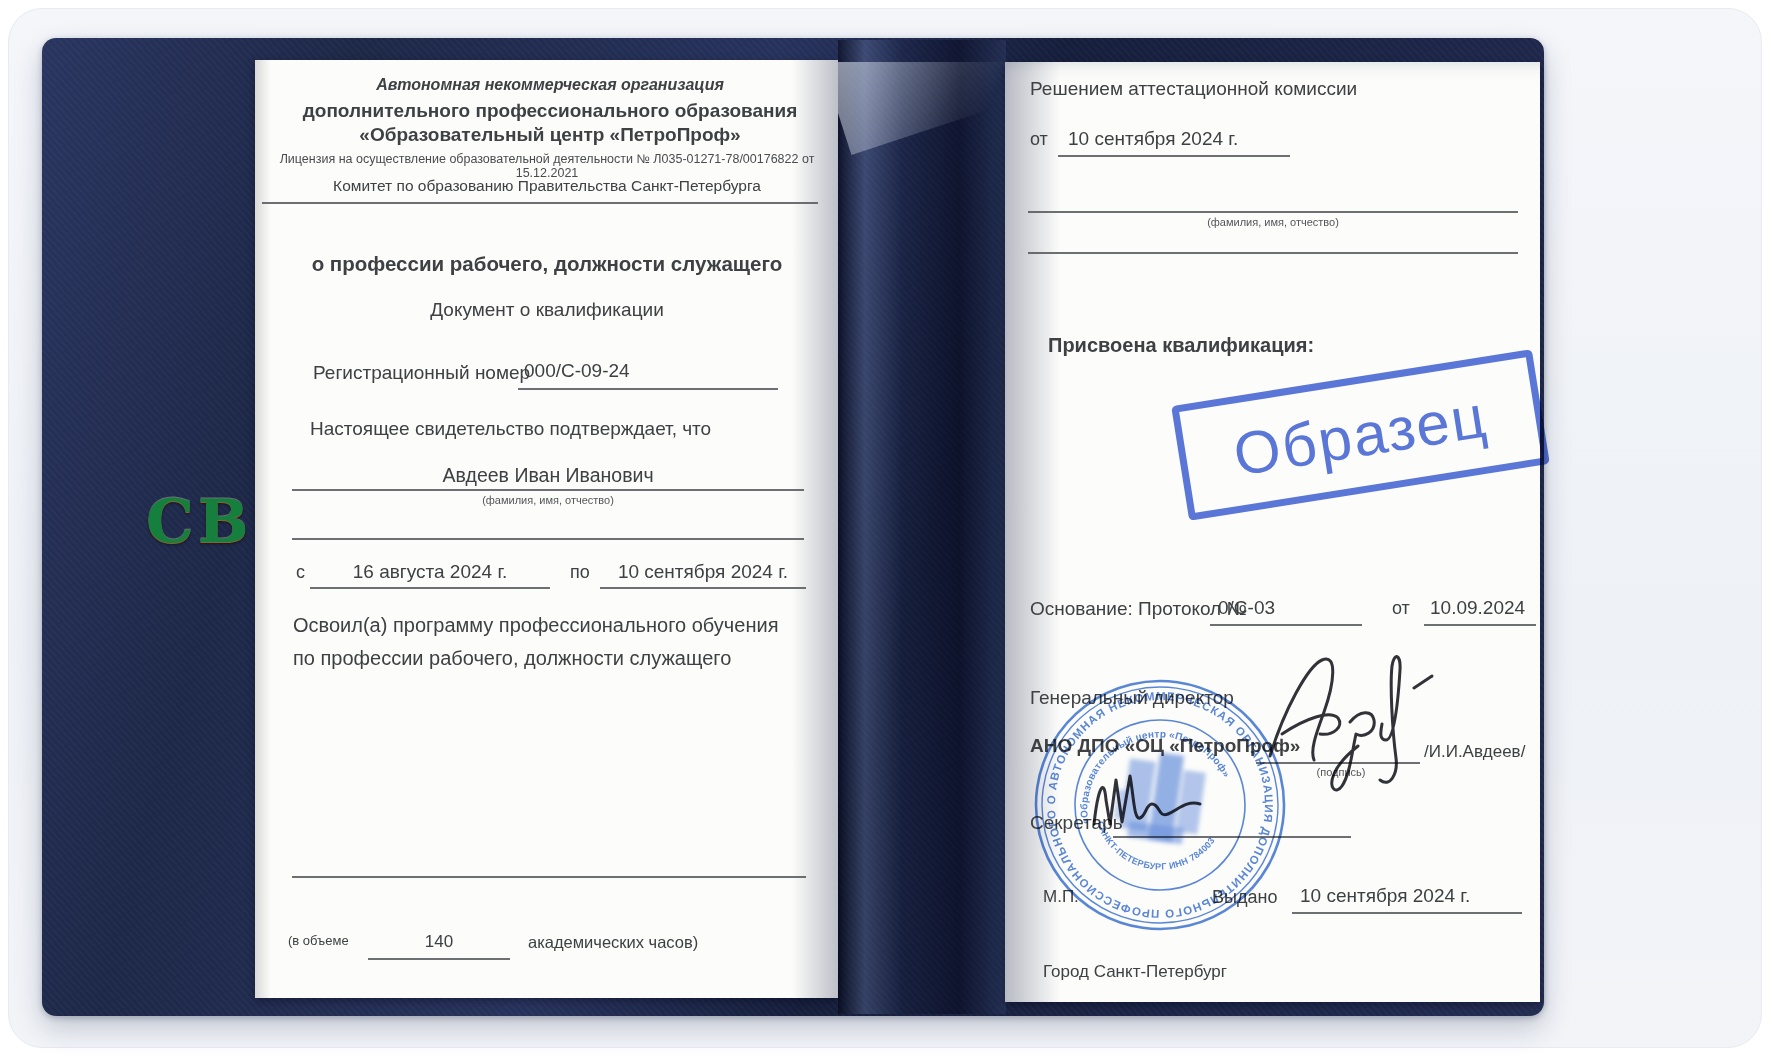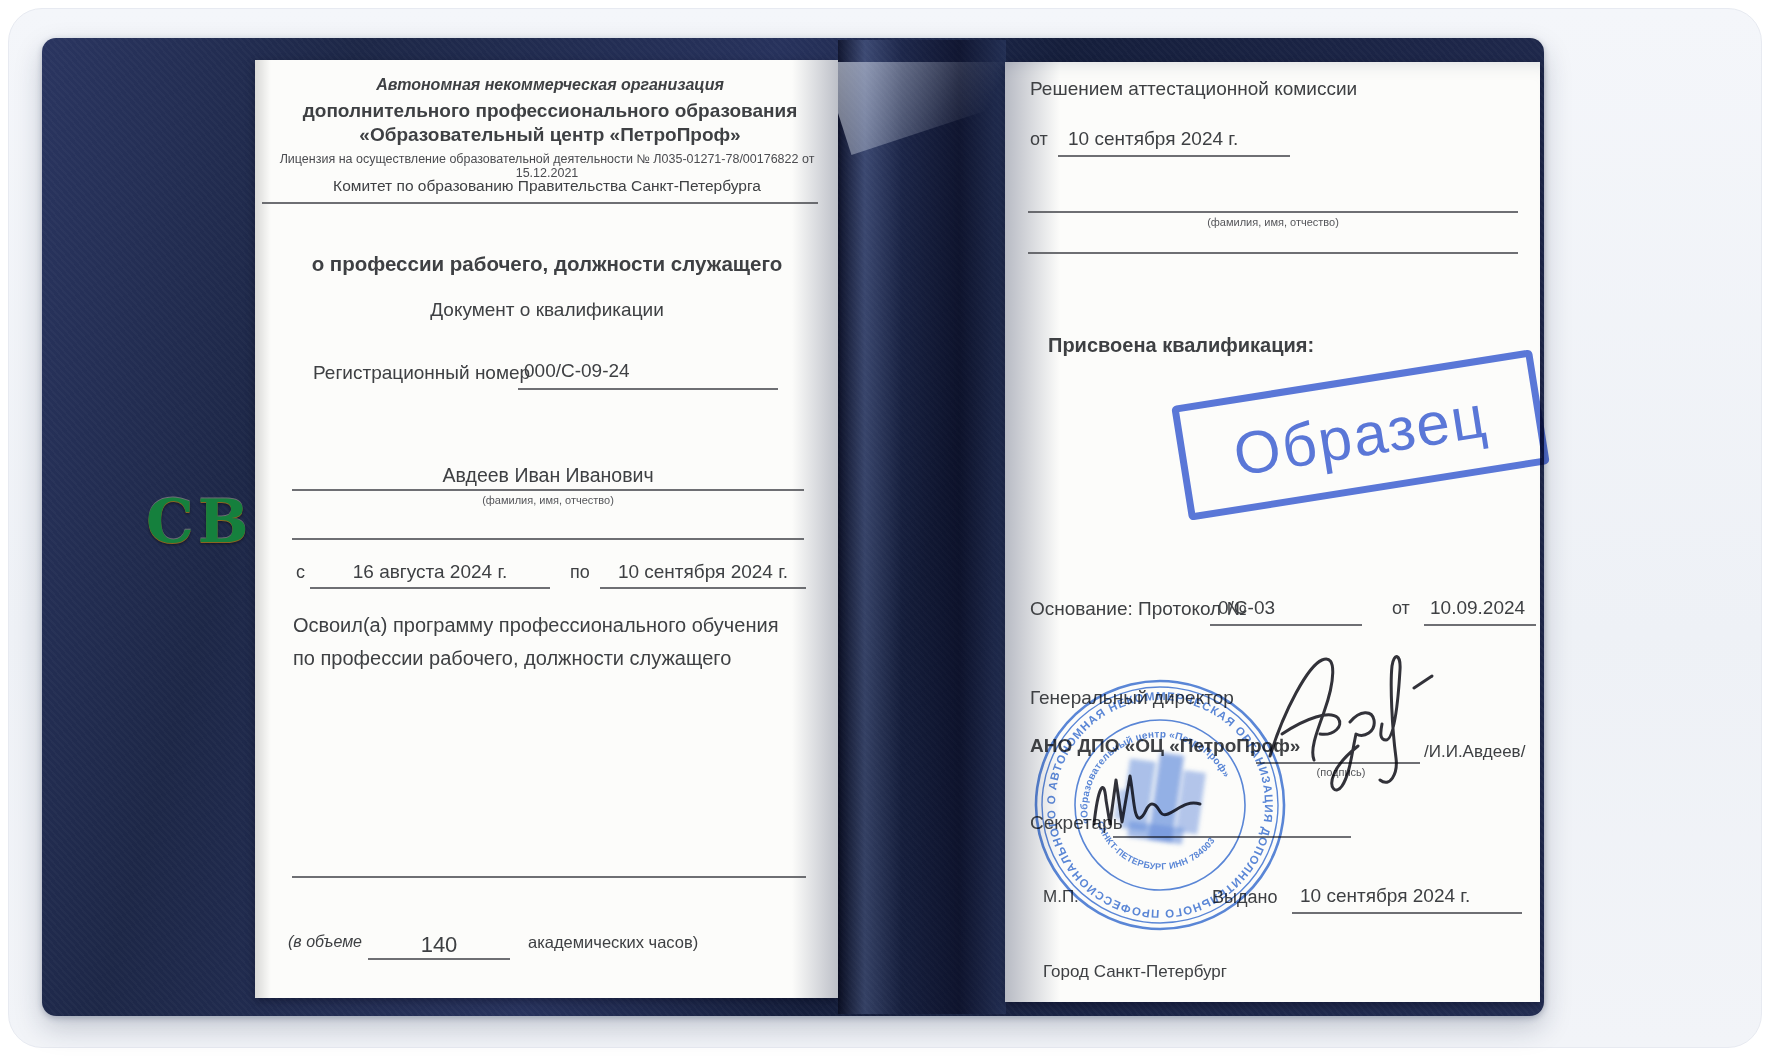--- a/index.html
+++ b/index.html
@@ -74,40 +74,41 @@
   <div class="abs t ctr" style="left:258px;top:177px;width:578px;font-size:15.5px;">Комитет по образованию Правительства Санкт-Петербурга</div>
   <div class="abs ul" style="left:262px;top:202px;width:556px;"></div>
 
   <div class="abs t b ctr" style="left:258px;top:252px;width:578px;font-size:20.5px;">о профессии рабочего, должности служащего</div>
   <div class="abs t ctr" style="left:258px;top:299px;width:578px;font-size:19px;">Документ о квалификации</div>
 
   <div class="abs t" style="left:313px;top:362px;font-size:19px;">Регистрационный номер</div>
   <div class="abs t" style="left:524px;top:360px;font-size:19px;">000/С-09-24</div>
   <div class="abs ul" style="left:518px;top:388px;width:260px;"></div>
 
+  <div class="abs t" style="left:310px;top:418px;font-size:19px;">Настоящее свидетельство подтверждает, что</div>
 
   <div class="abs t ctr" style="left:292px;top:464px;width:512px;font-size:19.5px;">Авдеев Иван Иванович</div>
   <div class="abs ul" style="left:292px;top:489px;width:512px;"></div>
   <div class="abs ctr" style="left:292px;top:494px;width:512px;font-size:11px;color:#55565a;">(фамилия, имя, отчество)</div>
   <div class="abs ul" style="left:292px;top:538px;width:512px;"></div>
 
   <div class="abs t" style="left:296px;top:562px;font-size:18px;">с</div>
   <div class="abs t ctr" style="left:310px;top:561px;width:240px;font-size:19px;">16 августа 2024 г.</div>
   <div class="abs ul" style="left:310px;top:587px;width:240px;"></div>
   <div class="abs t" style="left:570px;top:562px;font-size:18px;">по</div>
   <div class="abs t ctr" style="left:600px;top:561px;width:206px;font-size:19px;">10 сентября 2024 г.</div>
   <div class="abs ul" style="left:600px;top:587px;width:206px;"></div>
 
   <div class="abs t" style="left:293px;top:614px;font-size:20px;">Освоил(а) программу профессионального обучения</div>
   <div class="abs t" style="left:293px;top:647px;font-size:20px;">по профессии рабочего, должности служащего</div>
 
   <div class="abs ul" style="left:292px;top:876px;width:514px;"></div>
 
-  <div class="abs t" style="left:288px;top:933px;font-size:16px;font-style:italic;">(в объеме</div>
-  <div class="abs t ctr" style="left:368px;top:932px;width:142px;font-size:22px;">140</div>
+  <div class="abs t" style="left:288px;top:933px;font-size:13px;">(в объеме</div>
+  <div class="abs t ctr" style="left:368px;top:932px;width:142px;font-size:17px;">140</div>
   <div class="abs ul" style="left:368px;top:958px;width:142px;"></div>
   <div class="abs t" style="left:528px;top:933px;font-size:16.5px;">академических часов)</div>
 
   <div class="abs page page-right"></div>
   <div class="abs sleeve-fold"></div>
 
   <div class="abs t" style="left:1030px;top:78px;font-size:19px;text-align:right;">Решением аттестационной комиссии</div>
   <div class="abs t" style="left:1030px;top:129px;font-size:18px;">от</div>
   <div class="abs t" style="left:1068px;top:128px;font-size:19px;">10 сентября 2024 г.</div>
   <div class="abs ul" style="left:1058px;top:155px;width:232px;"></div>

